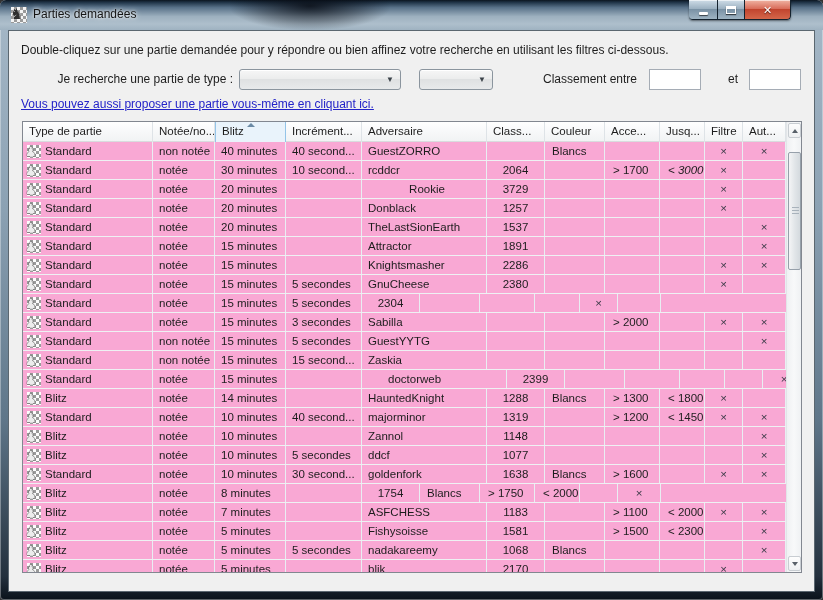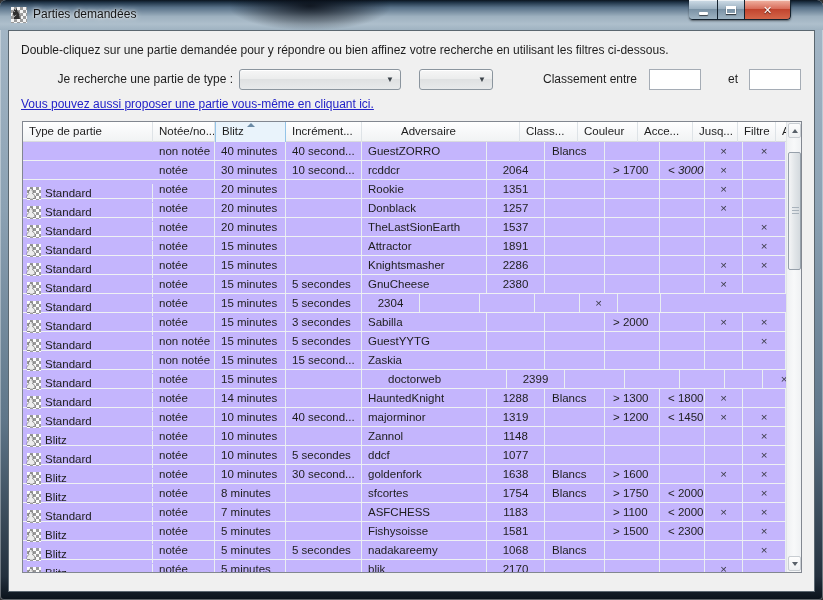--- a/index.html
+++ b/index.html
@@ -78,34 +78,34 @@
     position:absolute; top:0; width:52px; height:21px; border:1px solid #a5acb5;
     background:#fff; font:inherit; padding:2px 4px;
   }
   .ri1 { left:640px; } .ri2 { left:740px; }
   .et-label { position:absolute; left:714px; top:3px; width:20px; text-align:center; }
   a.link { color:#2323c8; text-decoration:underline; cursor:pointer; }
   .propose-link { position:absolute; left:12px; top:66px; white-space:nowrap; }
   
   .gtable {
     position:absolute; left:13px; top:90px; width:780px; height:452px;
-    background:#c4b5fd; border:1px solid #828790; overflow:hidden; font-size:11.5px;
+    background:#f9a8d4; border:1px solid #828790; overflow:hidden; font-size:11.5px;
   }
   .thead { position:absolute; left:0; top:0; height:20px; display:flex;
     background:linear-gradient(180deg,#ffffff,#f8f9fa 45%,#f1f3f4); border-bottom:1px solid #d9dcde; }
   .hcell { position:relative; height:20px; line-height:19px; padding-left:6px;
     border-right:1px solid #dee3e7; white-space:nowrap; overflow:hidden; }
   .hcell.sorted { background:#e9f3fb; border-left:1px solid #94c4e8; border-right:1px solid #94c4e8; }
   .sort-arrow { position:absolute; top:1px; left:50%; margin-left:-4px; width:0; height:0;
     border-left:4px solid transparent; border-right:4px solid transparent; border-bottom:4px solid #6b8aa5; }
   .tbody { position:absolute; left:0; top:20px; height:432px; overflow:hidden; }
   .trow { display:flex; height:19px; border-bottom:1px solid #eef1f3; }
   .tcell { height:18px; line-height:18px; padding-left:6px; border-right:1px solid #e9eef2;
     white-space:nowrap; overflow:hidden; }
-  .col-type { padding-left:3px; display:flex; align-items:center;margin-top:42px; }
+  .col-type { padding-left:3px; display:flex; align-items:center; }
   .col-classement { text-align:center; padding-left:0; }
   .col-couleur { padding-left:7px; }
   .col-acce, .col-jusq { padding-left:8px; }
   .col-filtre, .col-aut { text-align:center; padding-left:0; color:#3a3a46; }
   .pawn-icon { position:relative; display:inline-block; width:14px; height:13px; margin:0 4px 0 1px; flex:none;
     background:
       linear-gradient(45deg,#9a9a9a 25%,transparent 25%,transparent 75%,#9a9a9a 75%),
       linear-gradient(45deg,#9a9a9a 25%,#fdfdfd 25%,#fdfdfd 75%,#9a9a9a 75%);
     background-size:6px 6px; background-position:0 0,3px 3px; }
   .pawn-icon::before { content:"♟"; position:absolute; left:-2px; top:-2px; font-size:13px; color:#ececec;
@@ -171,21 +171,21 @@
     </div>
 
     <a class="link propose-link">Vous pouvez aussi proposer une partie vous-même en cliquant ici.</a>
 
     <div class="gtable">
       <div class="thead">
           <div class="hcell" style="width: 130px;"><span>Type de partie</span></div>
           <div class="hcell" style="width: 62px;"><span>Notée/no...</span></div>
           <div class="hcell sorted" style="width: 71px;"><span class="sort-arrow"></span><span>Blitz</span></div>
           <div class="hcell" style="width: 76px;"><span>Incrément...</span></div>
-          <div class="hcell" style="width: 125px; margin-left: 33px;"><span>Adversaire</span></div>
+          <div class="hcell" style="width: 125px;"><span>Adversaire</span></div>
           <div class="hcell" style="width: 58px;"><span>Class...</span></div>
           <div class="hcell" style="width: 60px;"><span>Couleur</span></div>
           <div class="hcell" style="width: 55px;"><span>Acce...</span></div>
           <div class="hcell" style="width: 45px;"><span>Jusq...</span></div>
           <div class="hcell" style="width: 38px;"><span>Filtre</span></div>
           <div class="hcell" style="width: 43px;"><span>Aut...</span></div>
         </div>
       <div class="tbody">
           <div class="trow">
             <div class="tcell col-type" style="width: 130px;">
@@ -220,22 +220,22 @@
             <div class="tcell col-aut" style="width: 43px;"></div>
           </div>
           <div class="trow">
             <div class="tcell col-type" style="width: 130px;">
               <span class="pawn-icon"></span>
               <span>Standard</span>
             </div>
             <div class="tcell col-notee" style="width: 62px;">notée</div>
             <div class="tcell col-temps" style="width: 71px;">20 minutes</div>
             <div class="tcell col-increment" style="width: 76px;"></div>
-            <div class="tcell col-adversaire" style="width: 125px;">Rookie</div>
-            <div class="tcell col-classement" style="width: 58px;">1351</div>
+            <div class="tcell col-adversaire" style="width: 125px; text-align: center;">Rookie</div>
+            <div class="tcell col-classement" style="width: 58px;">3729</div>
             <div class="tcell col-couleur" style="width: 60px;"></div>
             <div class="tcell col-acce" style="width: 55px;"></div>
             <div class="tcell col-jusq" style="width: 45px;"></div>
             <div class="tcell col-filtre" style="width: 38px;">×</div>
             <div class="tcell col-aut" style="width: 43px;"></div>
           </div>
           <div class="trow">
             <div class="tcell col-type" style="width: 130px;">
               <span class="pawn-icon"></span>
               <span>Standard</span>
@@ -475,21 +475,20 @@
             <div class="tcell col-aut" style="width: 43px;">×</div>
           </div>
           <div class="trow">
             <div class="tcell col-type" style="width: 130px;">
               <span class="pawn-icon"></span>
               <span>Blitz</span>
             </div>
             <div class="tcell col-notee" style="width: 62px;">notée</div>
             <div class="tcell col-temps" style="width: 71px;">8 minutes</div>
             <div class="tcell col-increment" style="width: 76px;"></div>
-            <div class="tcell col-adversaire" style="width: 125px;">sfcortes</div>
             <div class="tcell col-classement" style="width: 58px;">1754</div>
             <div class="tcell col-couleur" style="width: 60px;">Blancs</div>
             <div class="tcell col-acce" style="width: 55px;">&gt; 1750</div>
             <div class="tcell col-jusq" style="width: 45px;">&lt; 2000</div>
             <div class="tcell col-filtre" style="width: 38px;"></div>
             <div class="tcell col-aut" style="width: 43px;">×</div>
           </div>
           <div class="trow">
             <div class="tcell col-type" style="width: 130px;">
               <span class="pawn-icon"></span>

